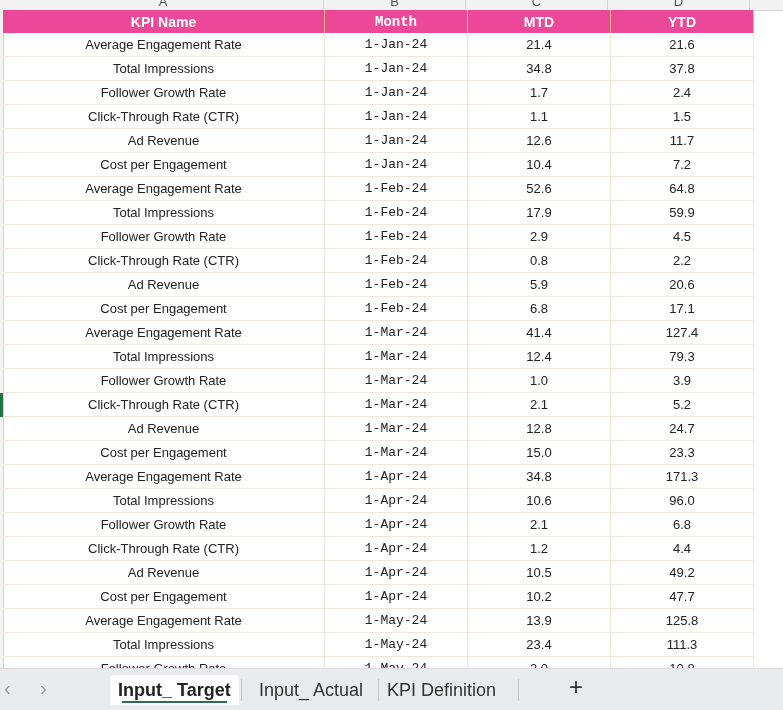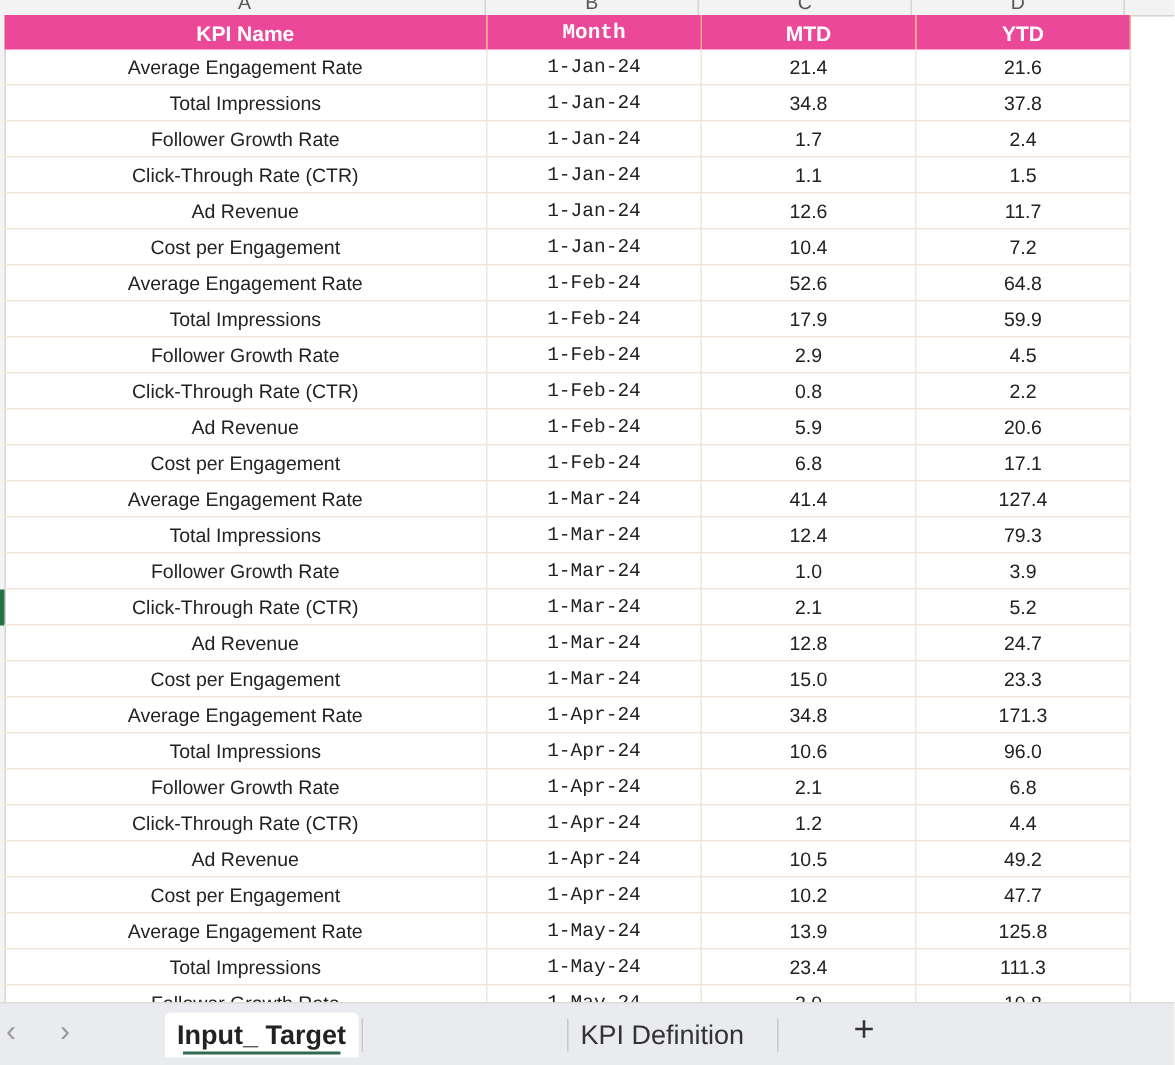--- a/index.html
+++ b/index.html
@@ -209,19 +209,22 @@
 </table>
 
 <div class="tabbar">
   <span class="nav" style="left:4px;">‹</span>
   <span class="nav" style="left:40px;">›</span>
   <div class="tab active" style="left:110px;">
     <span>Input_ Target</span>
     <div class="underline"></div>
   </div>
   <div class="sep" style="left:241px;"></div>
+  <div class="tab" style="left:251px;">
+    <span>Input_ Actual</span>
+  </div>
   <div class="sep" style="left:378px;"></div>
   <div class="tab" style="left:379px;">
     <span>KPI Definition</span>
   </div>
   <div class="sep" style="left:518px;"></div>
   <span class="addtab" style="left:569px;">+</span>
 </div>
 
 </body></html>

